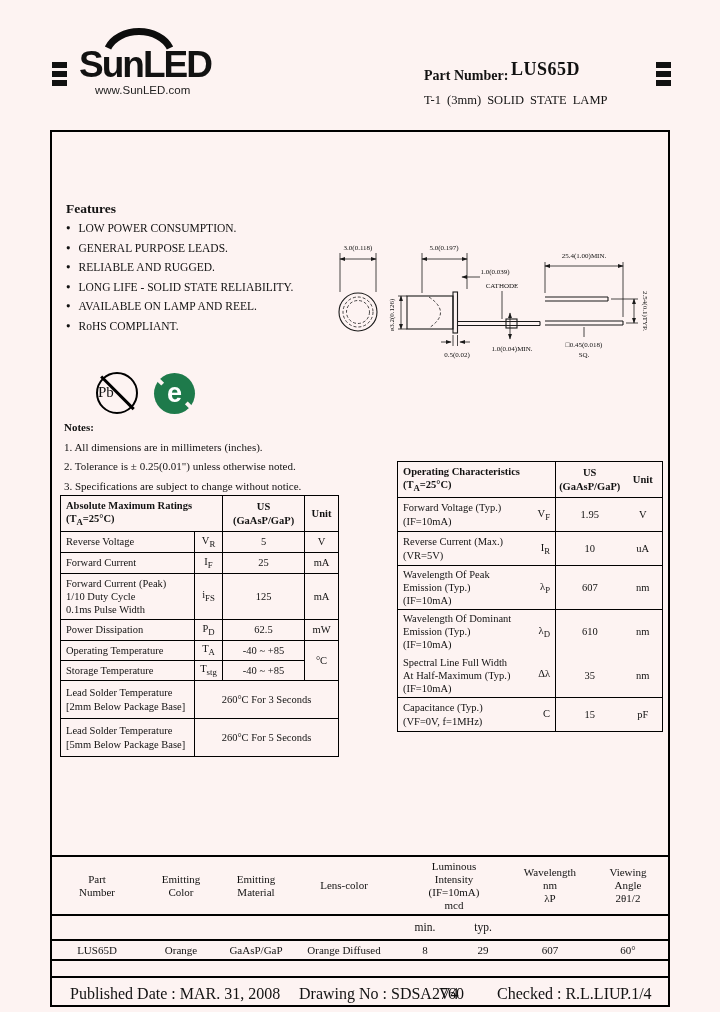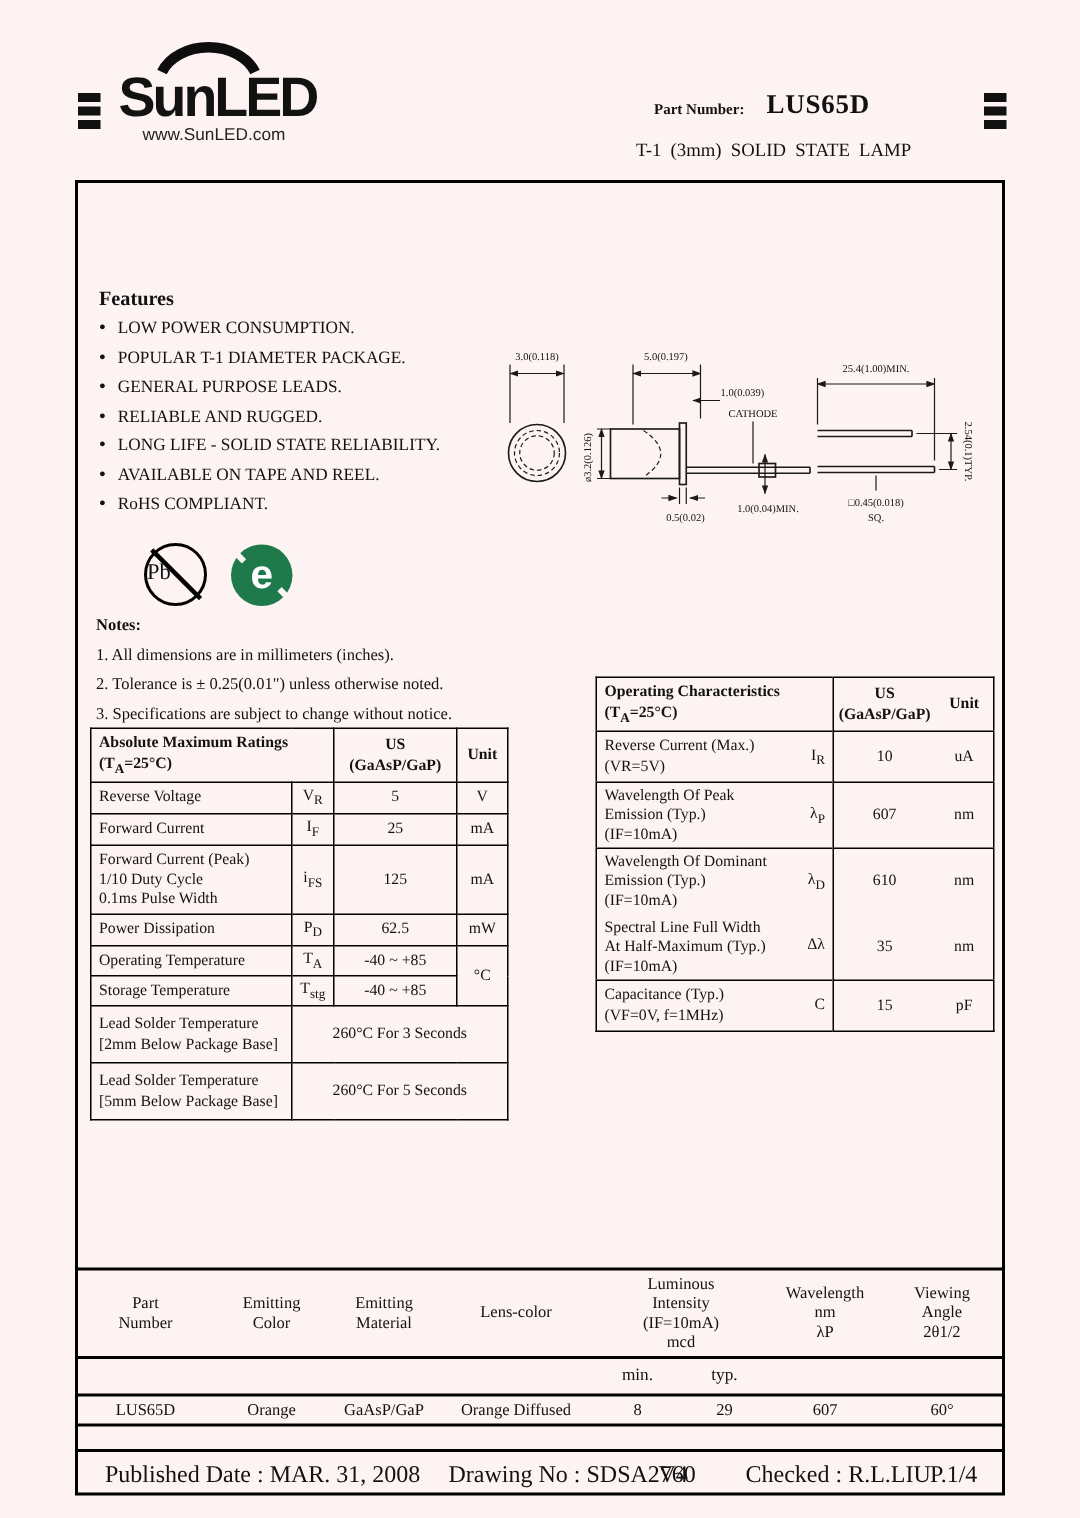--- a/index.html
+++ b/index.html
@@ -11,26 +11,26 @@
     color: #121212;
     overflow: hidden;
   }
   .abs { position: absolute; }
 
   
   .menu-mark { width: 15px; }
   .menu-mark .bar { height: 5.5px; background:#111; margin-bottom: 3.5px; }
   #logo-text { left:79px; top:44px; font-family:"Liberation Sans",sans-serif; font-weight:bold; font-size:37px; letter-spacing:-2px; }
   #logo-url  { left:95px; top:84px; font-family:"Liberation Sans",sans-serif; font-size:11.5px; color:#222; }
-  #pn-label  { left:424px; top:68px; font-weight:bold; font-size:10px;margin-left:12px; }
+  #pn-label  { left:424px; top:68px; font-weight:bold; font-size:14px; }
   #pn-value  { left:511px; top:59px; font-weight:bold; font-size:18px; letter-spacing:0.5px; }
   #subtitle  { left:424px; top:93px; font-size:12.5px; word-spacing:3px; }
 
   
-  #content-box { left:50px; top:120px; width:620px; height:877px; border:2px solid #000; }
+  #content-box { left:50px; top:130px; width:620px; height:877px; border:2px solid #000; }
 
   #features-title { left:14px; top:69px; font-size:13.5px; font-weight:bold; }
   #features-list { left:14px; top:86px; list-style:none; }
   #features-list li { font-size:11.5px; height:19.5px; line-height:19.5px; white-space:nowrap; }
   #features-list li::before { content:"●"; font-size:7.5px; vertical-align:2px; margin-right:8px; }
 
   
   #pb-icon { left:44px; top:240px; width:42px; height:42px; }
   #pb-circle { width:42px; height:42px; border:2.5px solid #000; border-radius:50%;
                text-align:left; line-height:37px; font-size:15px; }
@@ -98,25 +98,24 @@
 
 <div class="abs" id="pn-label">Part Number:</div>
 <div class="abs" id="pn-value">LUS65D</div>
 <div class="abs" id="subtitle">T-1 (3mm)  SOLID  STATE  LAMP</div>
 
 <div class="abs" id="content-box">
 
   <div class="abs" id="features-title">Features</div>
   <ul class="abs" id="features-list">
     <li>LOW POWER CONSUMPTION.</li>
-    <li>POPULAR T-1 DIAMETER PACKAGE.</li>
     <li>GENERAL PURPOSE LEADS.</li>
     <li>RELIABLE AND RUGGED.</li>
     <li>LONG LIFE - SOLID STATE RELIABILITY.</li>
-    <li>AVAILABLE ON TAPE AND REEL.</li>
+    <li>AVAILABLE ON LAMP AND REEL.</li>
     <li>RoHS COMPLIANT.</li>
   </ul>
 
   <div class="abs" id="pb-icon">
     <div id="pb-circle">Pb</div>
     <div class="abs" id="pb-slash"></div>
   </div>
   <div class="abs" id="e-icon">
     <span>e</span>
     <div class="e-notch" id="e-n1"></div>
@@ -288,20 +287,29 @@
         <div class="b"><span>(T</span><sub>A</sub><span>=25°C)</span></div>
       </td>
       <td class="c b">
         <div>US</div>
             <div>(GaAsP/GaP)</div>
       </td>
       <td class="c b">Unit</td>
     </tr>
     <tr class="bt" style="height:34px">
       <td class="c1">
+            <div>Forward Voltage (Typ.)</div>
+            <div>(IF=10mA)</div>
+        <span class="symr"><span>V</span><sub>F</sub></span>
+          </td>
+      <td class="c">1.95</td>
+          <td class="c">V</td>
+    </tr>
+    <tr class="bt" style="height:34px">
+      <td class="c1">
             <div>Reverse Current (Max.)</div>
             <div>(VR=5V)</div>
         <span class="symr"><span>I</span><sub>R</sub></span>
           </td>
       <td class="c">10</td>
           <td class="c">uA</td>
     </tr>
     <tr class="bt" style="height:44px">
       <td class="c1">
             <div>Wavelength Of Peak</div>

